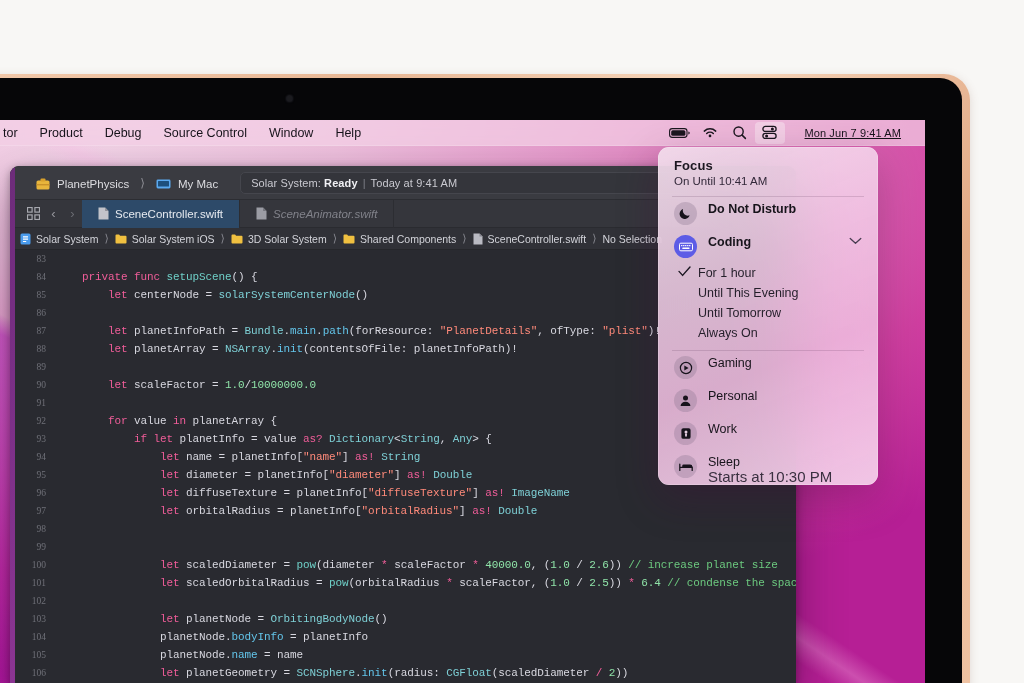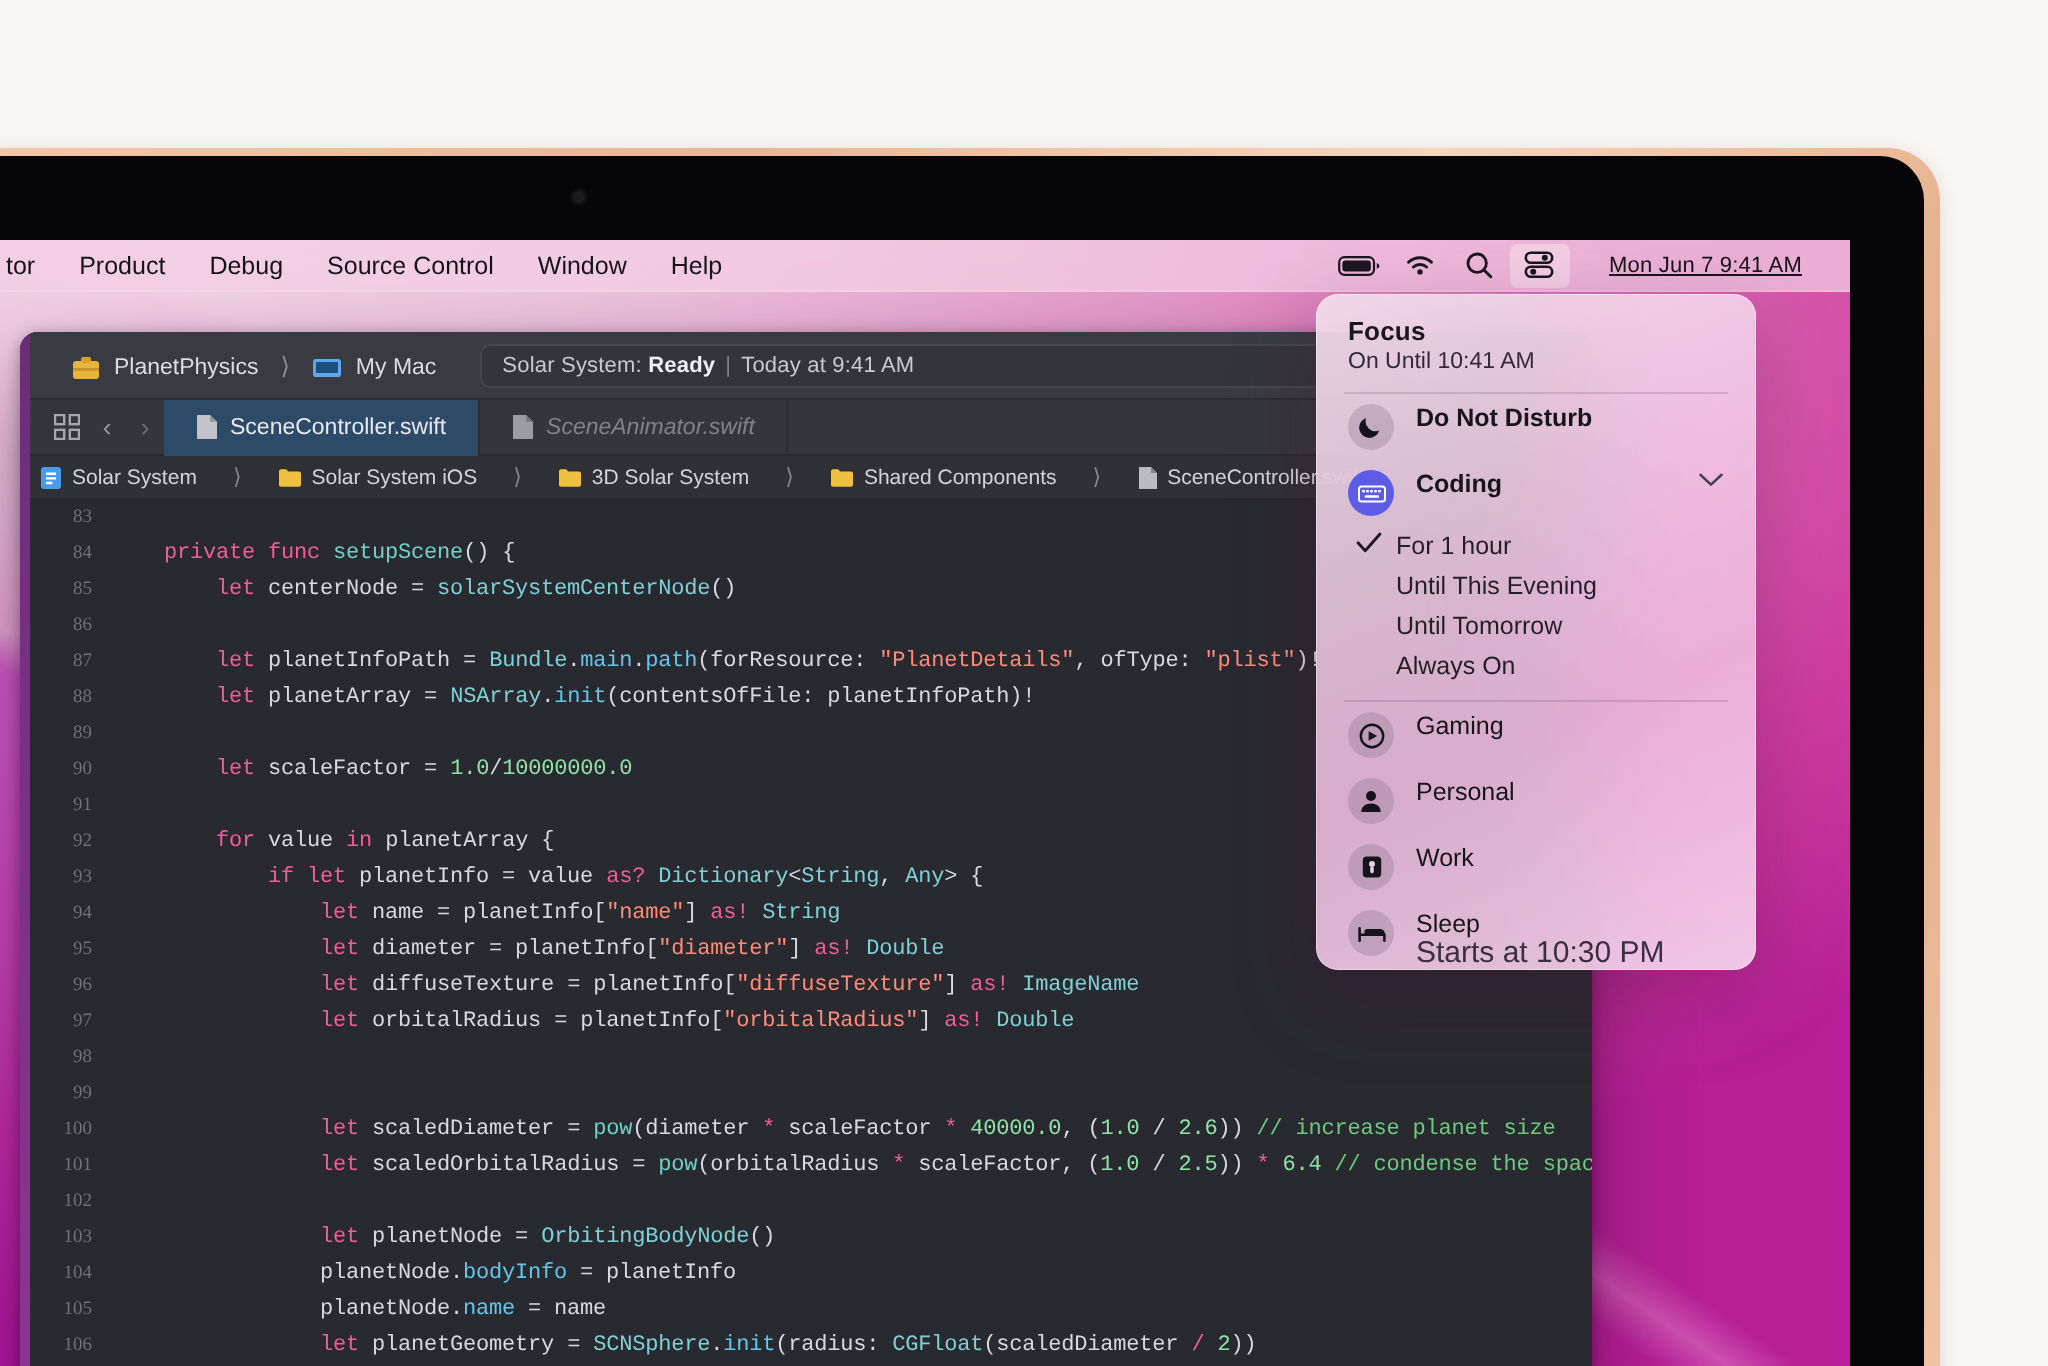--- a/index.html
+++ b/index.html
@@ -107,21 +107,21 @@
   .ftab{
     height:28px; display:flex; align-items:center; gap:6px;
     padding:0 16px; font-size:11.5px; color:#a9aab1;
     border-right:1px solid #2c2d32;
   }
   .ftab.active{ background:#2d4a69; color:#e6eaf0; }
   .ftab.inactive{ font-style:italic; color:#81828a; }
 
   .xc-breadcrumb{
     height:22px; background:#303137; display:flex; align-items:center;
-    padding-left:10px; gap:12px; flex:none; font-size:10.5px; color:#d3d4da;
+    padding-left:10px; gap:0; flex:none; font-size:10.5px; color:#d3d4da;
     border-bottom:1px solid #26272b;
   }
   .bc-item{ display:flex; align-items:center; gap:5px; white-space:nowrap; }
   .bc-sep{ color:#85868e; margin:0 6px; font-size:11px; }
 
   .editor{
     flex:1; background:#292a30; position:relative; overflow:hidden;
     font-family:"Liberation Mono","DejaVu Sans Mono",monospace;
     font-size:11px; line-height:18px;
   }

